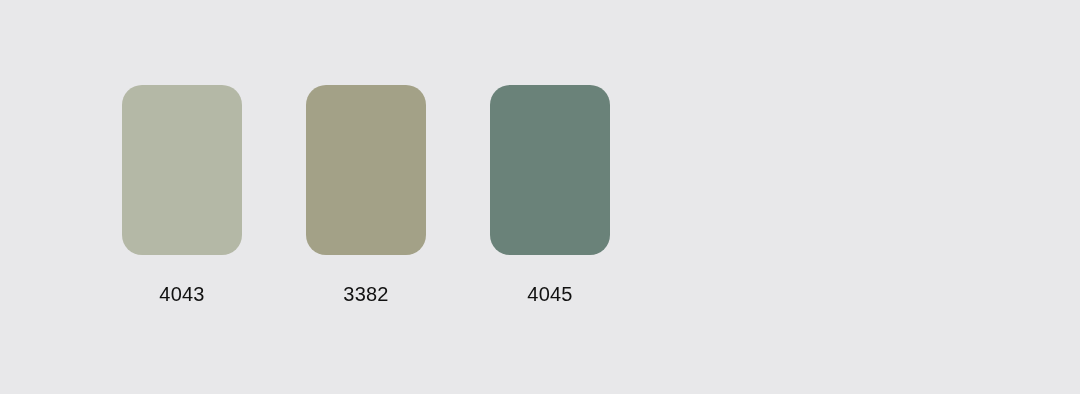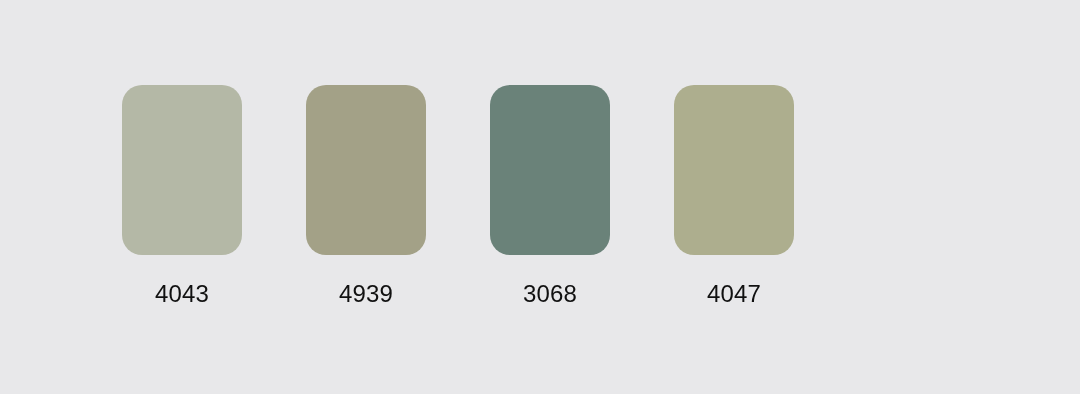--- a/index.html
+++ b/index.html
@@ -37,21 +37,21 @@
   }
   .swatch-chip {
     width: 120px;
     height: 170px;
     border-radius: 20px;
     background: #b4b8a6;
   }
   .swatch-label {
     margin-top: 27px;
     font-family: "Liberation Sans", sans-serif;
-    font-size: 24px;
+    font-size: 20px;
     line-height: 24px;
     font-weight: 400;
     color: #111111;
     letter-spacing: 0.2px;
     white-space: nowrap;
     text-align: center;
   }
 </style>
 </head>
 <body style="background: rgb(232, 232, 234);">
@@ -59,28 +59,24 @@
 <div id="palette-board" style="background: rgb(232, 232, 234);">
   <div id="swatch-row">
 
     <div class="swatch-cell">
       <div class="swatch-chip" style="background: rgb(180, 184, 166);"></div>
       <div class="swatch-label" style="color: rgb(17, 17, 17);">4043</div>
     </div>
 
     <div class="swatch-cell">
       <div class="swatch-chip" style="background: rgb(163, 161, 135);"></div>
-      <div class="swatch-label" style="color: rgb(17, 17, 17);">4939</div>
+      <div class="swatch-label" style="color: rgb(17, 17, 17);">3382</div>
     </div>
 
     <div class="swatch-cell">
       <div class="swatch-chip" style="background: rgb(106, 130, 121);"></div>
-      <div class="swatch-label" style="color: rgb(17, 17, 17);">3068</div>
+      <div class="swatch-label" style="color: rgb(17, 17, 17);">4045</div>
     </div>
 
 
-    <div class="swatch-cell">
-      <div class="swatch-chip" style="background: rgb(173, 174, 142);"></div>
-      <div class="swatch-label" style="color: rgb(17, 17, 17);">4047</div>
-    </div>
 
   </div>
 </div>
 
 </body></html>

